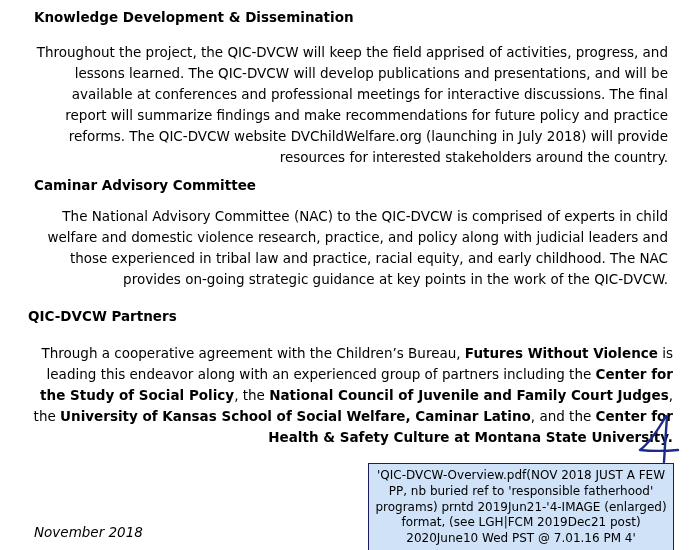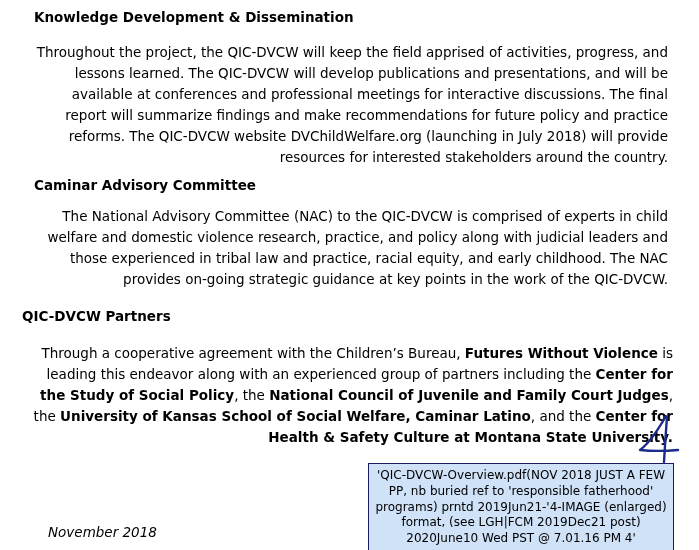--- a/index.html
+++ b/index.html
@@ -36,26 +36,26 @@
     color: #000;
     text-align: right;
   }
   .para b {
     font-weight: bold;
   }
   .block-kd-heading { position: absolute; left: 34px; top: 8px; width: 640px; }
   .block-kd-para    { position: absolute; left: 34px; top: 42px; width: 634px; }
   .block-nac-heading{ position: absolute; left: 34px; top: 176px; width: 640px; }
   .block-nac-para   { position: absolute; left: 34px; top: 206px; width: 634px; }
-  .block-pt-heading { position: absolute; left: 22px; top: 307px; width: 640px; }
+  .block-pt-heading { position: absolute; left: 28px; top: 307px; width: 640px; }
   .block-pt-para    { position: absolute; left: 33px; top: 343px; width: 640px; }
 
   .footer-date {
     position: absolute;
-    left: 48px;
+    left: 34px;
     top: 524px;
     font-size: 13.5px;
     font-style: italic;
     color: #000;
   }
 
   .annotation-box {
     position: absolute;
     left: 368px;
     top: 463px;

